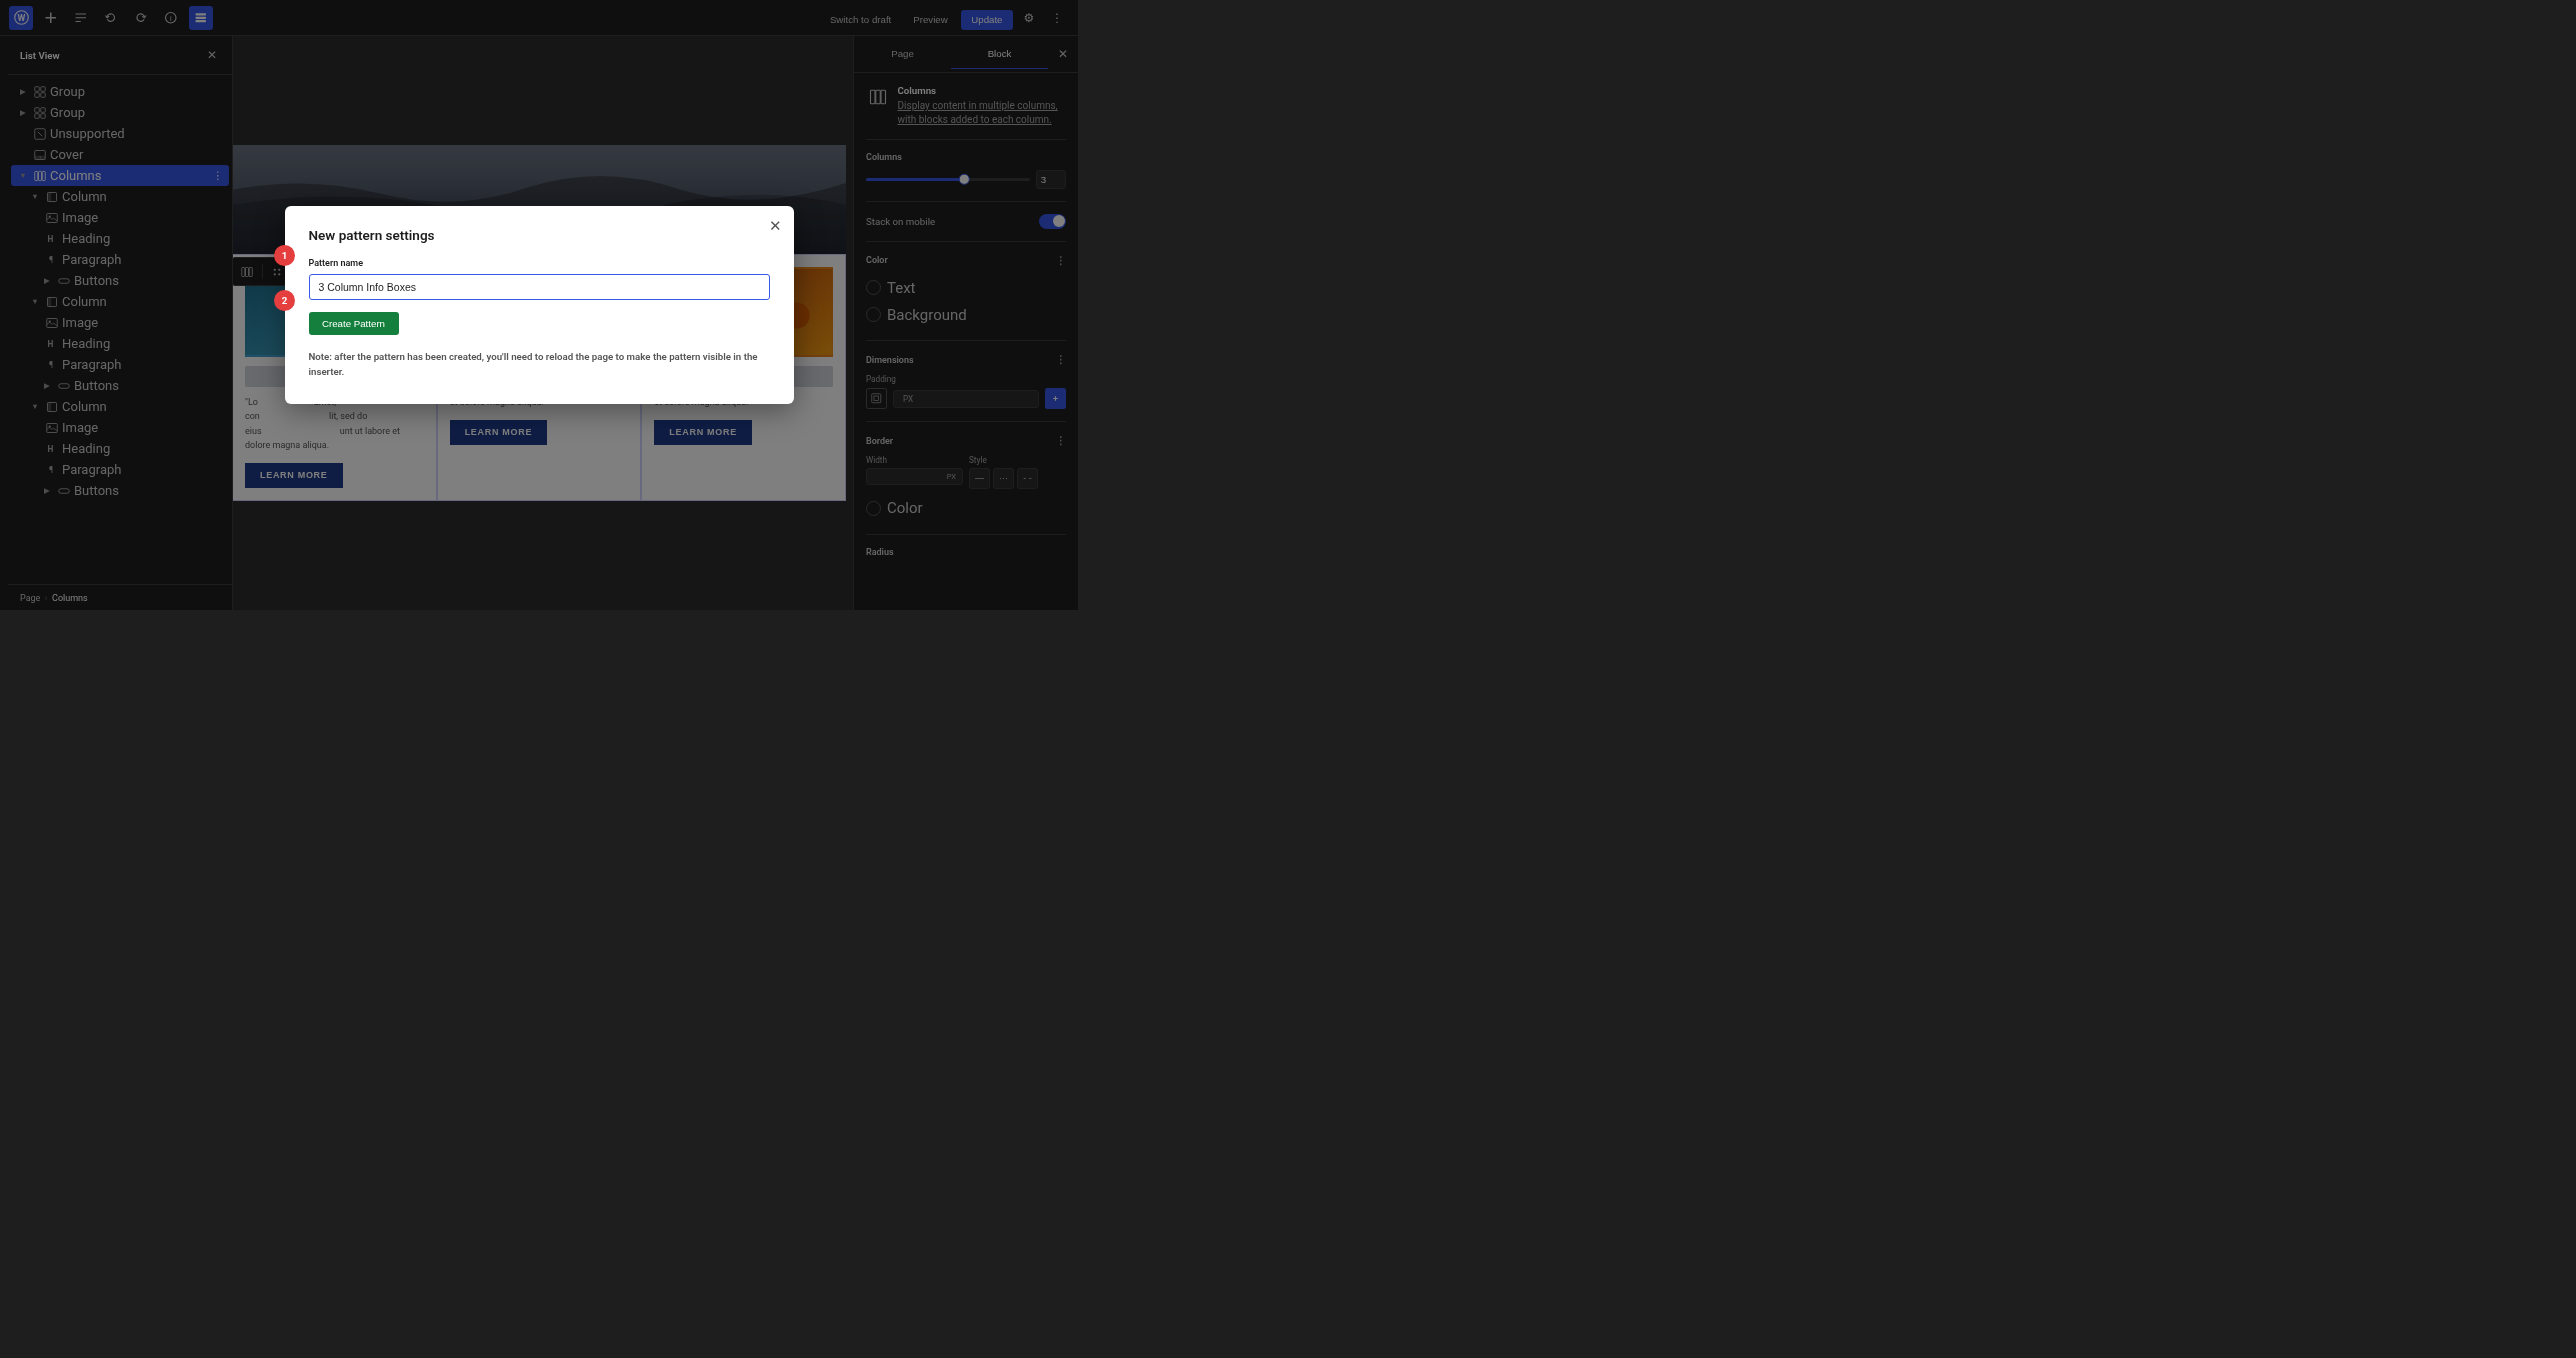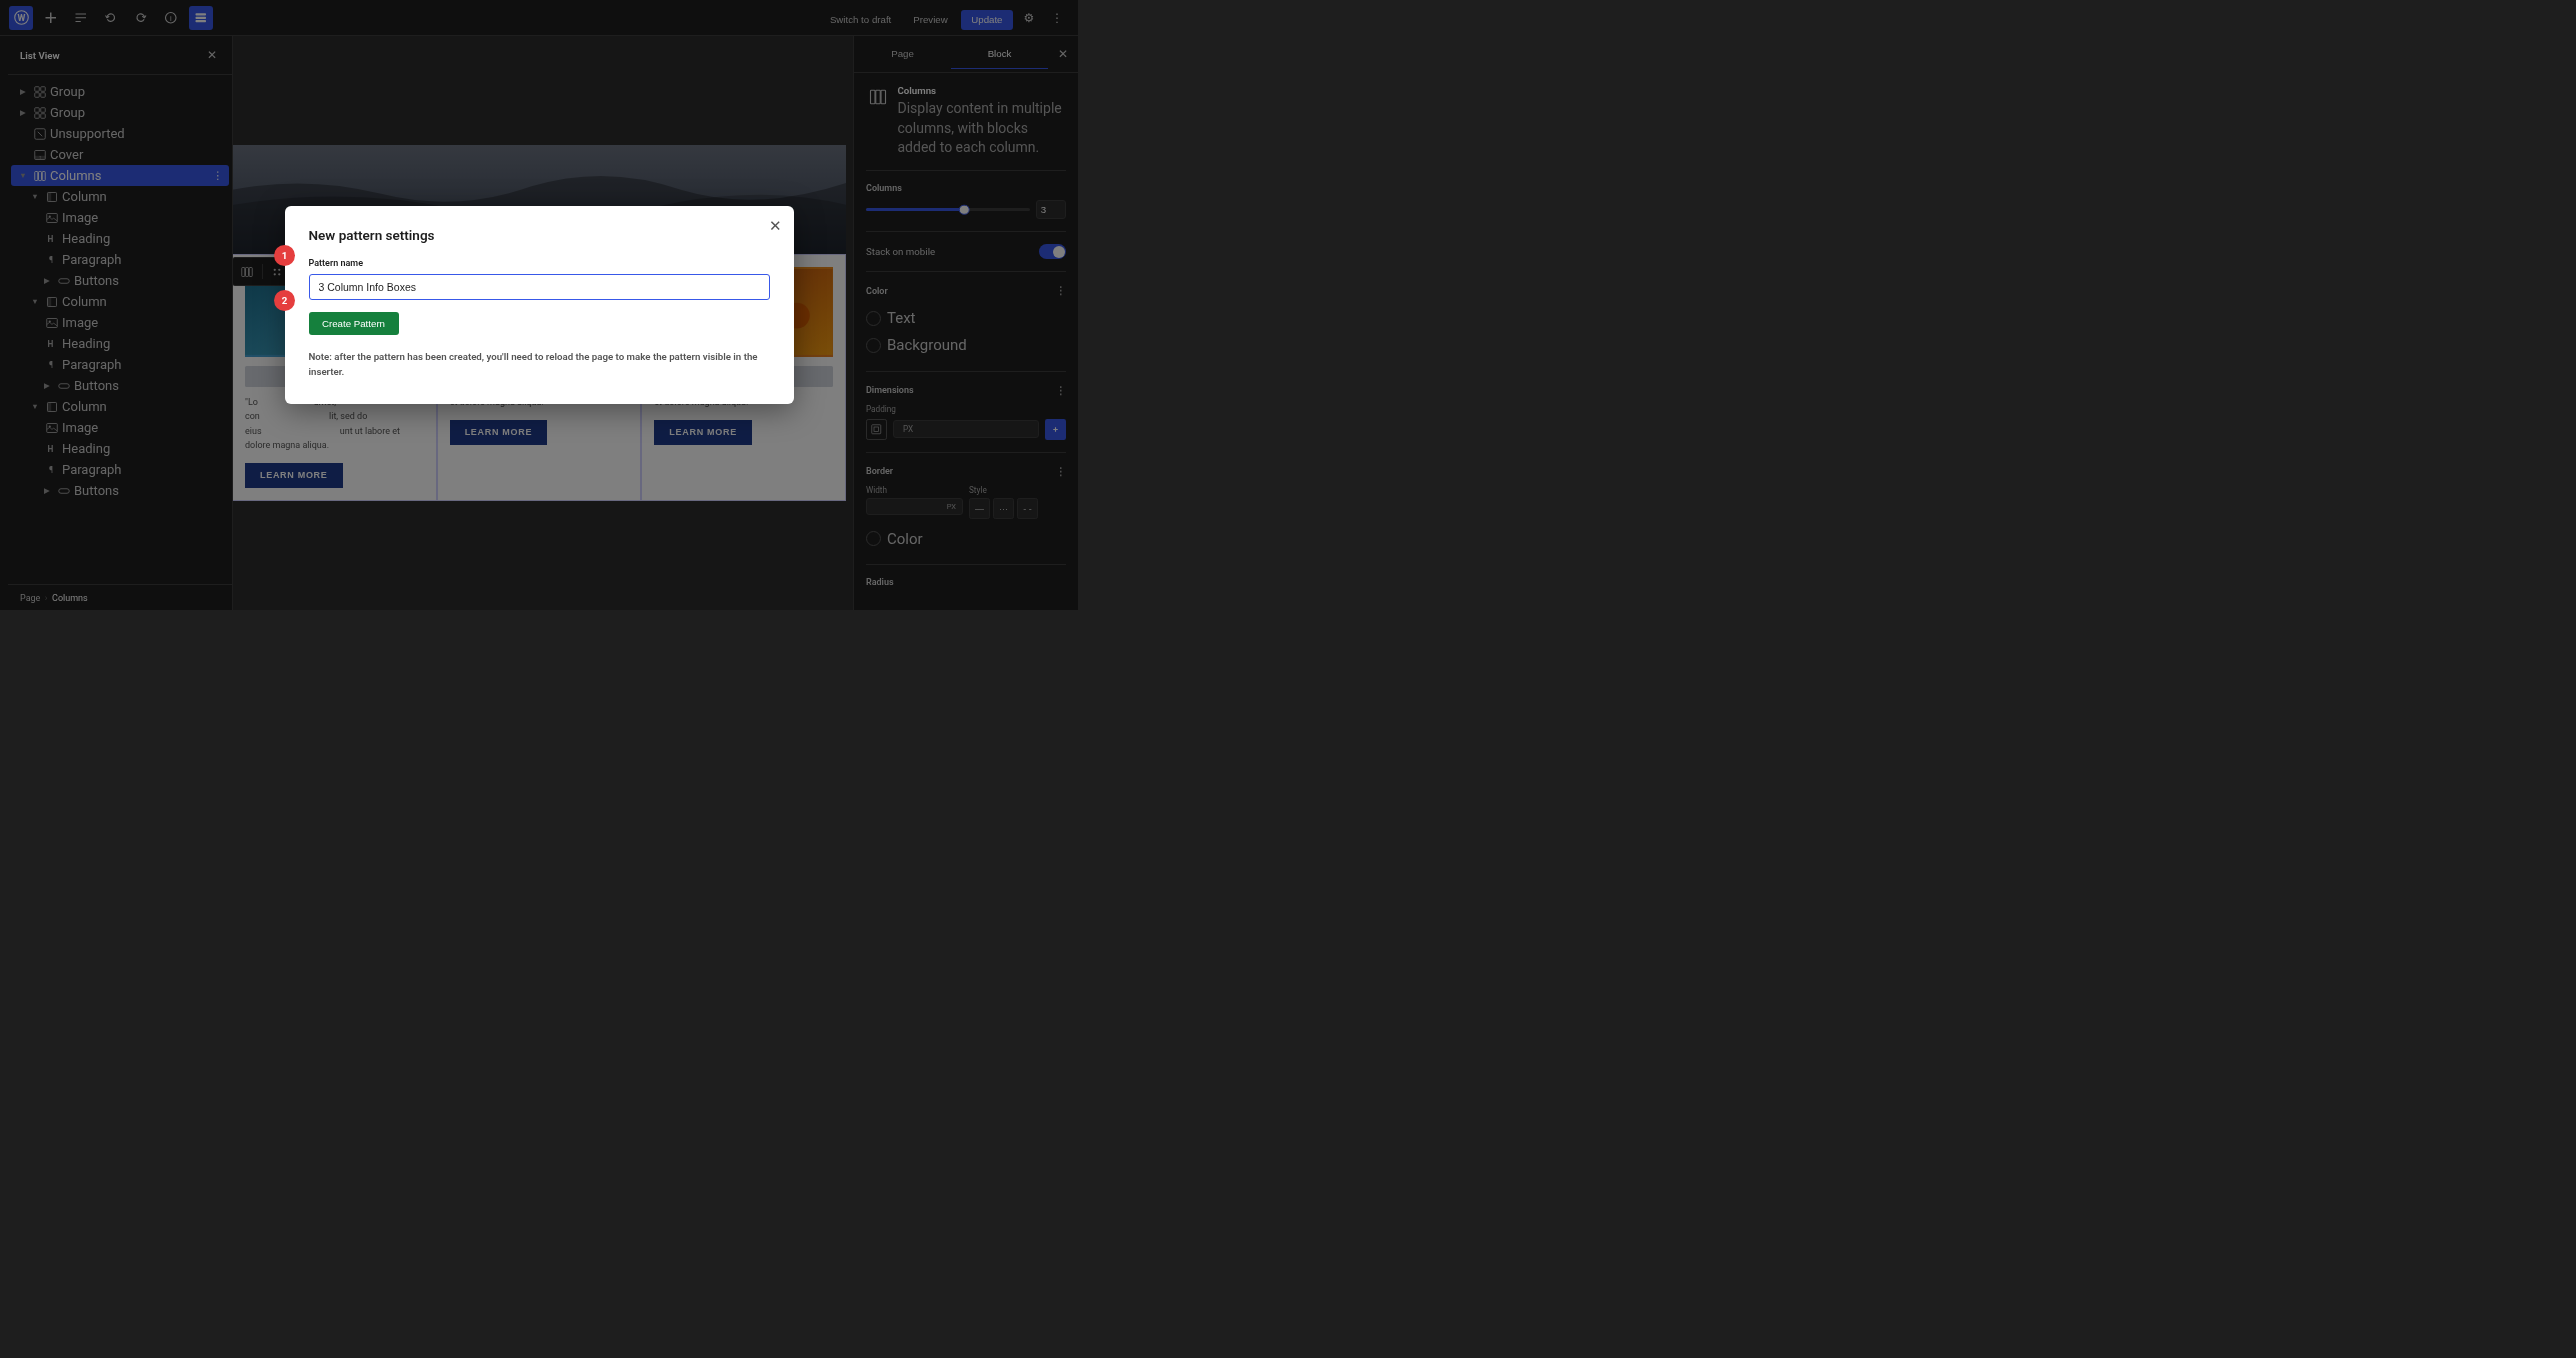--- a/index.html
+++ b/index.html
@@ -83,21 +83,21 @@
       z-index: 50;
     }
     .sidebar-right-header { display: flex; align-items: center; border-bottom: 0.7px solid #3c3c3c; }
     .tab-btn { flex: 1; padding: 9px; background: none; border: none; color: #ccc; cursor: pointer; font-size: 9.7px; border-bottom: 1.5px solid transparent; }
     .tab-btn.active { color: #fff; border-bottom-color: #3858e9; }
     .tab-close { width: 30px; height: 36px; display: flex; align-items: center; justify-content: center; background: none; border: none; color: #ccc; cursor: pointer; font-size: 12px; }
     .sidebar-right-content { flex: 1; overflow-y: auto; padding: 12px; }
     .block-info { display: flex; align-items: flex-start; gap: 7.5px; margin-bottom: 12px; padding-bottom: 12px; border-bottom: 0.7px solid #3c3c3c; }
     .block-info-icon { width: 24px; height: 24px; display: flex; align-items: center; justify-content: center; flex-shrink: 0; color: #ccc; font-size: 13.5px; }
     .block-info-text .block-name { color: #fff; font-size: 9.7px; font-weight: 600; margin-bottom: 3px; }
-    .block-info-text .block-desc { color: #aaa; font-size: 14px; line-height: 1.4; }
+    .block-info-text .block-desc { color: #aaa; font-size: 10px; line-height: 1.4; text-decoration: underline; }
     .section-label { color: #ccc; font-size: 9px; font-weight: 600; margin-bottom: 7.5px; display: flex; align-items: center; justify-content: space-between; }
     .section-label .section-menu { color: #999; cursor: pointer; font-size: 10.5px; }
     .panel-section { margin-bottom: 12px; padding-bottom: 12px; border-bottom: 0.7px solid #3c3c3c; }
     
     .columns-control { display: flex; align-items: center; gap: 6px; }
     .slider-track { flex: 1; height: 3px; background: #3c3c3c; border-radius: 1.5px; position: relative; }
     .slider-fill { position: absolute; left: 0; top: 0; height: 100%; background: #3858e9; border-radius: 1.5px; width: 60%; }
     .slider-thumb { position: absolute; top: 50%; left: 60%; transform: translate(-50%, -50%); width: 10.5px; height: 10.5px; background: white; border-radius: 50%; border: 1.5px solid #3858e9; cursor: pointer; }
     .columns-num-input { width: 30px; background: #2c2c2c; border: 0.7px solid #3c3c3c; color: #fff; text-align: center; font-size: 9.7px; padding: 3px; border-radius: 3px; }
     

